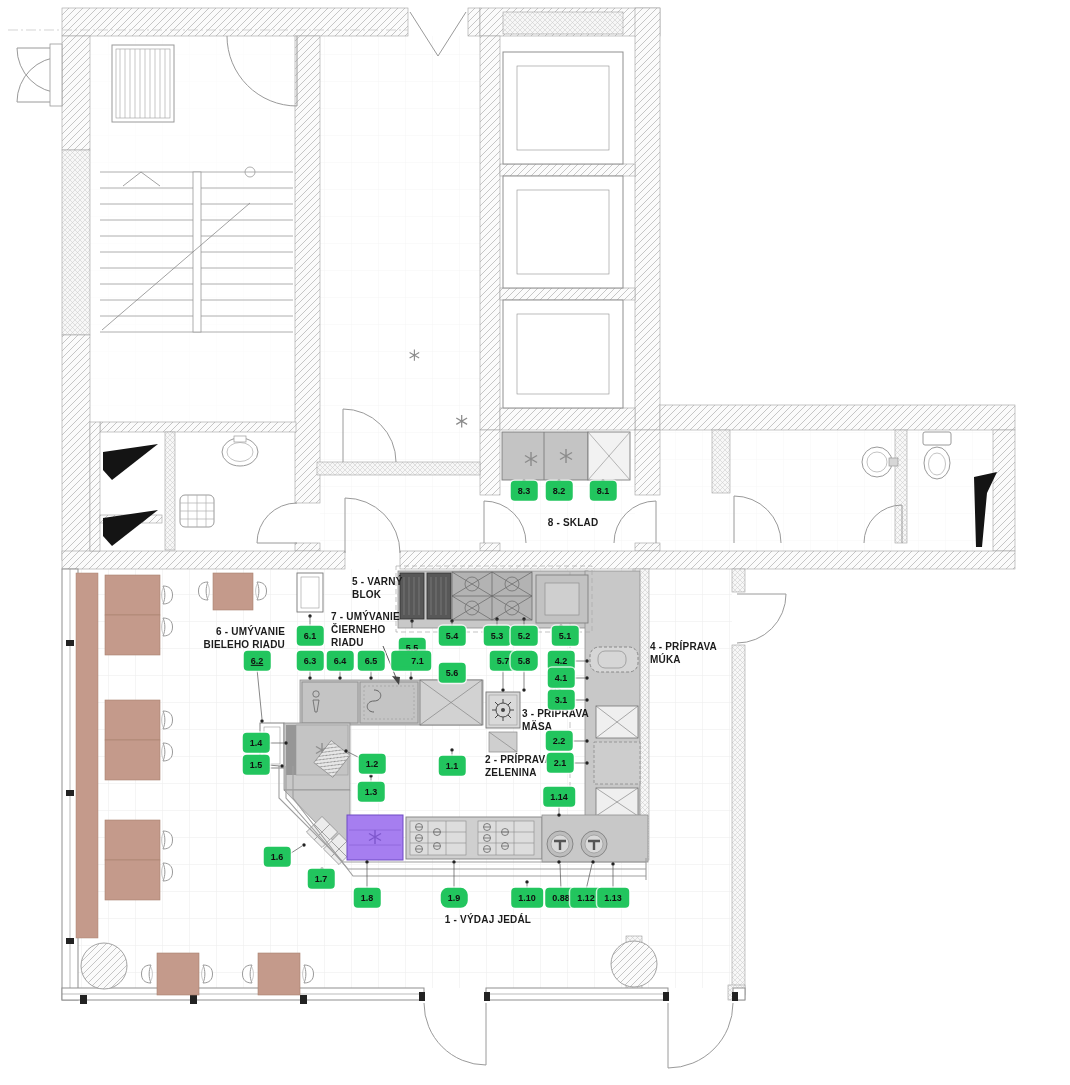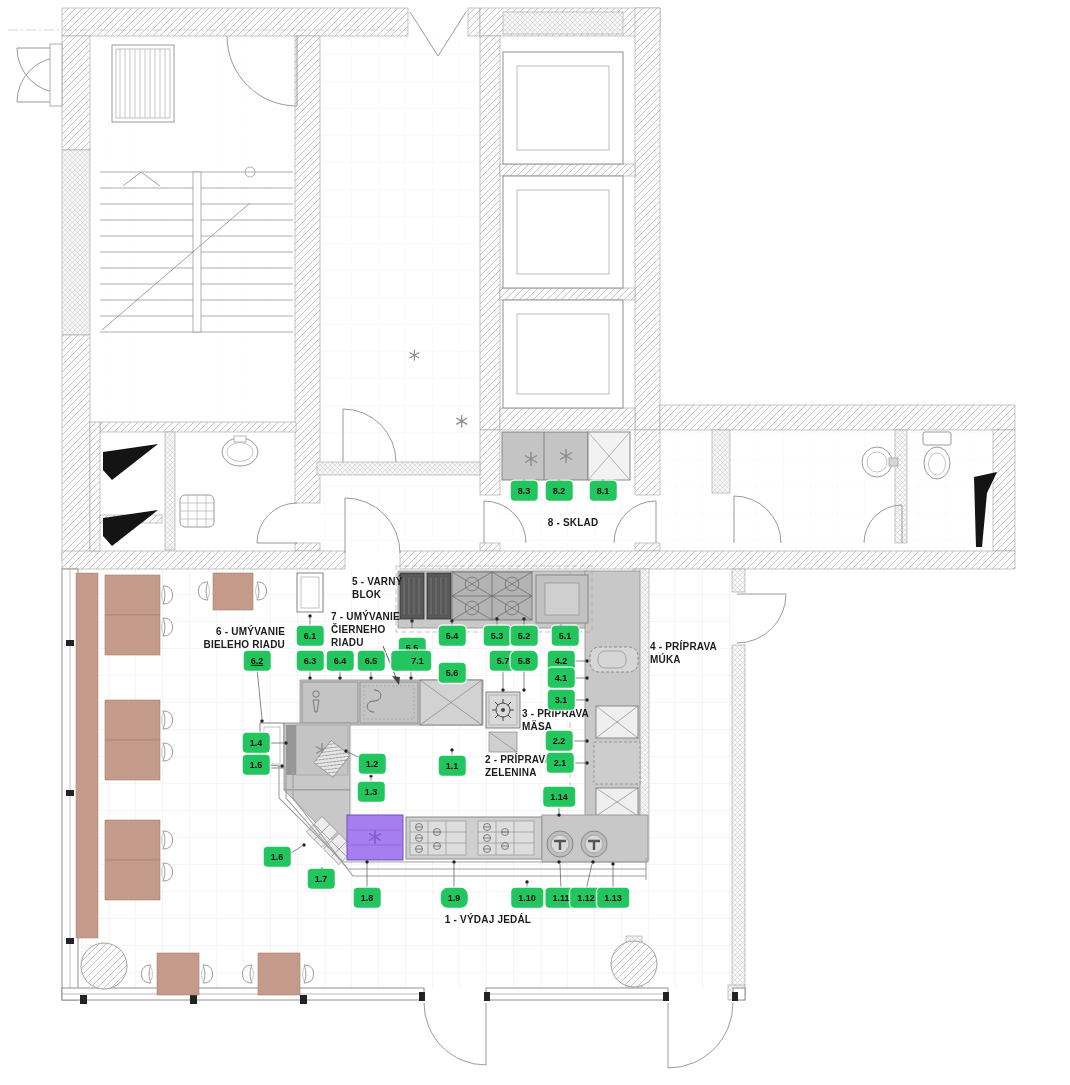--- a/index.html
+++ b/index.html
@@ -500,17 +500,17 @@
       <div class="tag" style="left: 256px; top: 743px;">1.4</div>
       <div class="tag" style="left: 256px; top: 765px;">1.5</div>
       <div class="tag" style="left: 372px; top: 764px;">1.2</div>
       <div class="tag" style="left: 452px; top: 766px;">1.1</div>
       <div class="tag" style="left: 371px; top: 792px;">1.3</div>
       <div class="tag" style="left: 277px; top: 857px;">1.6</div>
       <div class="tag" style="left: 299px; top: 879px; margin-left: 22px;">1.7</div>
       <div class="tag" style="left: 367px; top: 898px;">1.8</div>
       <div class="tag" style="left: 454px; top: 898px; border-radius: 7px;">1.9</div>
       <div class="tag" style="left: 527px; top: 898px;">1.10</div>
-      <div class="tag" style="left: 561px; top: 898px;">1.11</div>
+      <div class="tag" style="left: 561px; top: 898px;">0.88</div>
       <div class="tag" style="left: 586px; top: 898px;">1.12</div>
       <div class="tag" style="left: 613px; top: 898px;">1.13</div>
     </div>
 </div>
 
 </body></html>

